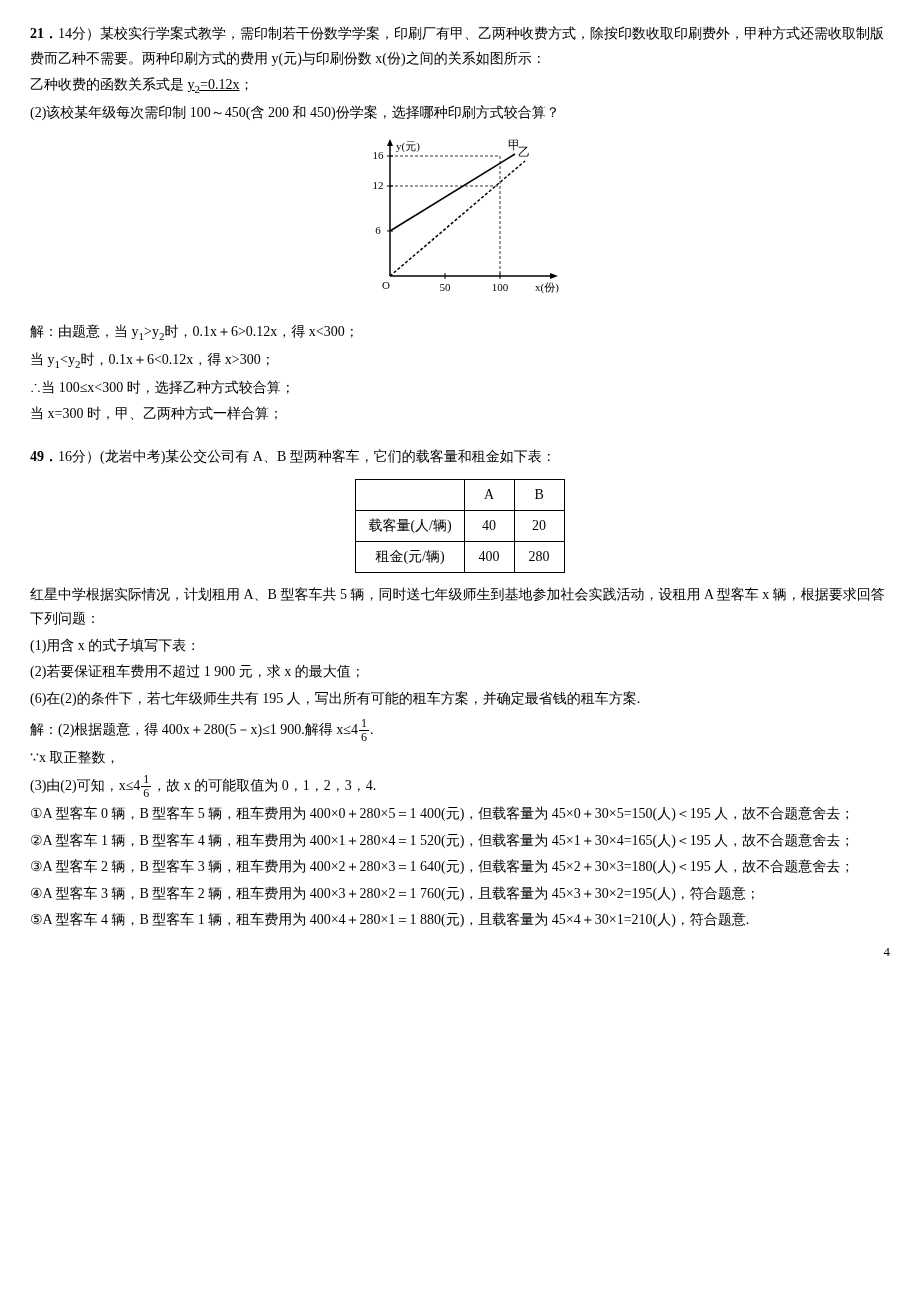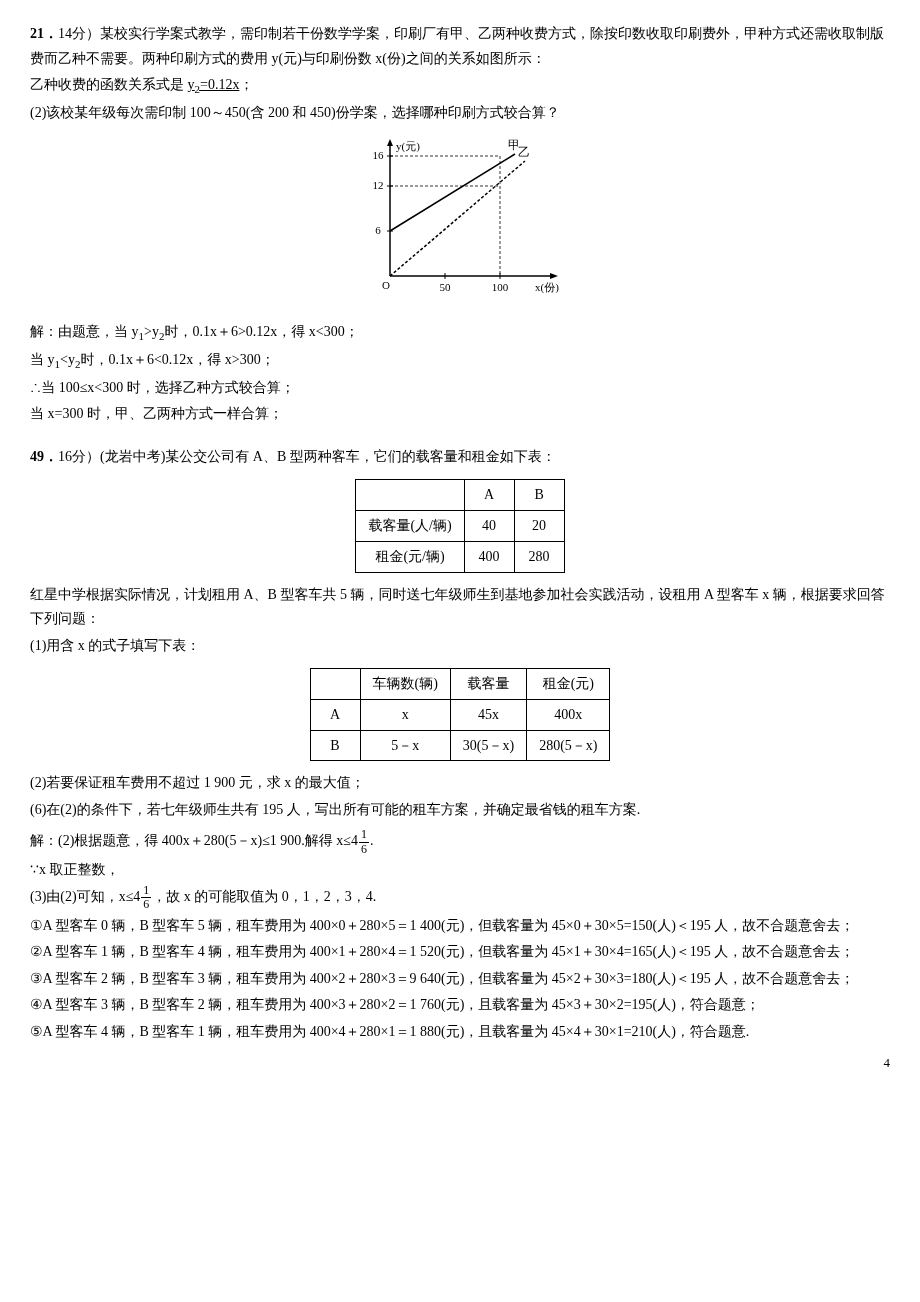--- a/index.html
+++ b/index.html
@@ -160,64 +160,40 @@
           <td>400</td>
           <td>280</td>
         </tr>
       </tbody>
         </table>
     </div>
 
     <p>红星中学根据实际情况，计划租用 A、B 型客车共 5 辆，同时送七年级师生到基地参加社会实践活动，设租用 A 型客车 x 辆，根据要求回答下列问题：</p>
     <p>(1)用含 x 的式子填写下表：</p>
 
-    <div class="table-wrap">
-      <table>
-        <tbody>
-            <tr>
-          <td></td>
-          <td>车辆数(辆)</td>
-          <td>载客量</td>
-          <td>租金(元)</td>
-        </tr>
-        <tr>
-          <td>A</td>
-          <td>x</td>
-          <td>45x</td>
-          <td>400x</td>
-        </tr>
-        <tr>
-          <td>B</td>
-          <td>5－x</td>
-          <td>30(5－x)</td>
-          <td>280(5－x)</td>
-        </tr>
-      </tbody>
-        </table>
-    </div>
 
     <p>(2)若要保证租车费用不超过 1 900 元，求 x 的最大值；</p>
     <p>(6)在(2)的条件下，若七年级师生共有 195 人，写出所有可能的租车方案，并确定最省钱的租车方案.</p>
 
     <div class="solution">
       <p>
         解：(2)根据题意，得 400x＋280(5－x)≤1 900.解得 x≤4<span class="fraction">
             <span class="num">1</span>
             <span class="den">6</span>
           </span>.
       </p>
       <p>∵x 取正整数，</p>
       <p>
         (3)由(2)可知，x≤4<span class="fraction">
             <span class="num">1</span>
             <span class="den">6</span>
           </span>，故 x 的可能取值为 0，1，2，3，4.
       </p>
       <p>①A 型客车 0 辆，B 型客车 5 辆，租车费用为 400×0＋280×5＝1 400(元)，但载客量为 45×0＋30×5=150(人)＜195 人，故不合题意舍去；</p>
       <p>②A 型客车 1 辆，B 型客车 4 辆，租车费用为 400×1＋280×4＝1 520(元)，但载客量为 45×1＋30×4=165(人)＜195 人，故不合题意舍去；</p>
-      <p>③A 型客车 2 辆，B 型客车 3 辆，租车费用为 400×2＋280×3＝9 640(元)，但载客量为 45×2＋30×3=180(人)＜195 人，故不合题意舍去；</p>
+      <p>③A 型客车 2 辆，B 型客车 3 辆，租车费用为 400×2＋280×3＝1 640(元)，但载客量为 45×2＋30×3=180(人)＜195 人，故不合题意舍去；</p>
       <p>④A 型客车 3 辆，B 型客车 2 辆，租车费用为 400×3＋280×2＝1 760(元)，且载客量为 45×3＋30×2=195(人)，符合题意；</p>
       <p>⑤A 型客车 4 辆，B 型客车 1 辆，租车费用为 400×4＋280×1＝1 880(元)，且载客量为 45×4＋30×1=210(人)，符合题意.</p>
     </div>
   </div>
 
   <div class="page-number">4</div>
 </div>
 
 </body></html>

